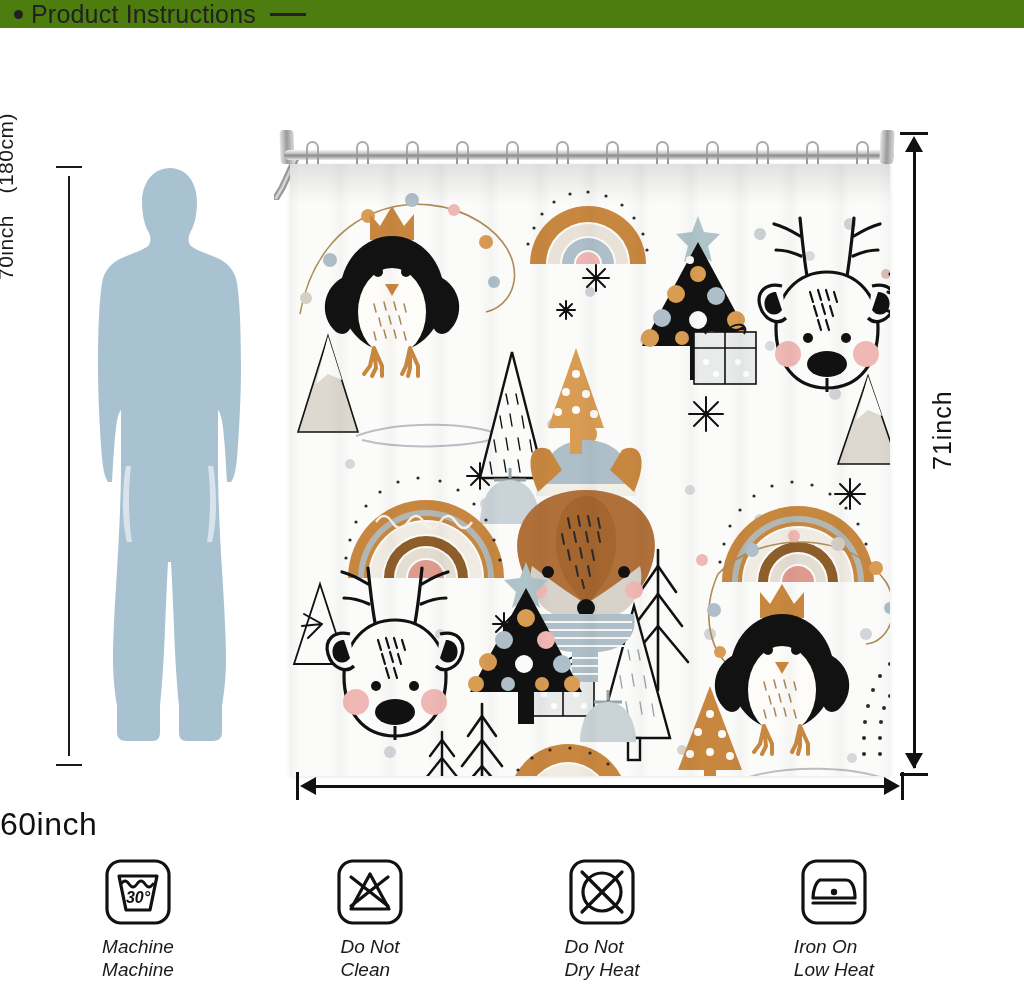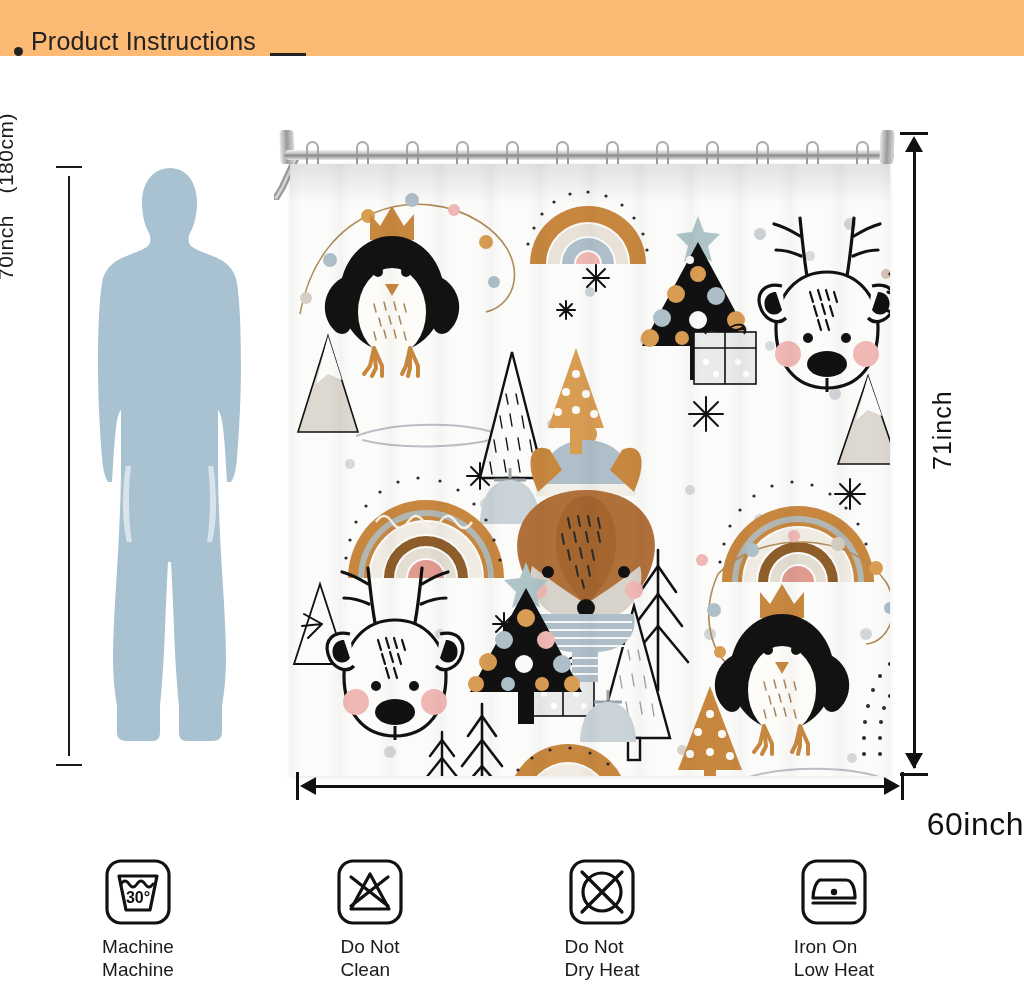--- a/index.html
+++ b/index.html
@@ -6,23 +6,23 @@
   body{
     width:1024px;height:992px;
     background:#ffffff;
     font-family:"Liberation Sans", sans-serif;
     color:#1a1a1a;
     overflow:hidden;
     position:relative;
   }
   
   #header-bar{
-    position:absolute;left:0;top:0;width:1024px;height:56px;
-    background:#fdba74;
-    display:flex;align-items:flex-end;
+    position:absolute;left:0;top:0;width:1024px;height:28px;
+    background:#4d7c0f;
+    display:flex;align-items:center;
   }
   #header-bullet{
     width:9px;height:9px;border-radius:50%;background:#222;
     margin-left:14px;margin-right:8px;flex:0 0 auto;
   }
   #header-title{
     font-size:25px;letter-spacing:.2px;color:#222;
     white-space:nowrap;
   }
   #header-dash{
@@ -116,28 +116,28 @@
   
   #bottom-dim{position:absolute;left:296px;top:772px;width:608px;height:30px;}
   #bottom-dim .hline{position:absolute;left:8px;top:13px;width:592px;height:2.5px;background:#111;}
   #bottom-dim .cap{position:absolute;top:0;width:3px;height:28px;background:#111;}
   #bottom-dim .cap.l{left:0;}
   #bottom-dim .cap.r{left:605px;}
   #bottom-dim .arw{position:absolute;top:5px;width:0;height:0;border-top:9px solid transparent;border-bottom:9px solid transparent;}
   #bottom-dim .arw.left{left:4px;border-right:16px solid #111;}
   #bottom-dim .arw.right{left:588px;border-left:16px solid #111;}
   #bottom-dim-label{
-    position:absolute;left:0;top:806px;width:1024px;text-align:right;
+    position:absolute;left:0;top:806px;width:1024px;text-align:left;
     font-size:32px;letter-spacing:.5px;color:#111;
   }
   
   #care-row{
     position:absolute;left:0;top:858px;width:972px;height:134px;
     display:flex;align-items:flex-start;justify-content:space-around;
-    padding:0 22px;box-sizing:border-box;
+    padding:0 22px;box-sizing:border-box;font-style:italic;
   }
   .care-item{width:220px;display:flex;flex-direction:column;align-items:center;}
   .care-glyph{width:68px;height:68px;}
   .care-label{
     margin-top:9px;text-align:left;font-size:19px;line-height:1.22;color:#1a1a1a;
   }
   .care-label span{display:block;}
 </style>
 </head>
 <body>

